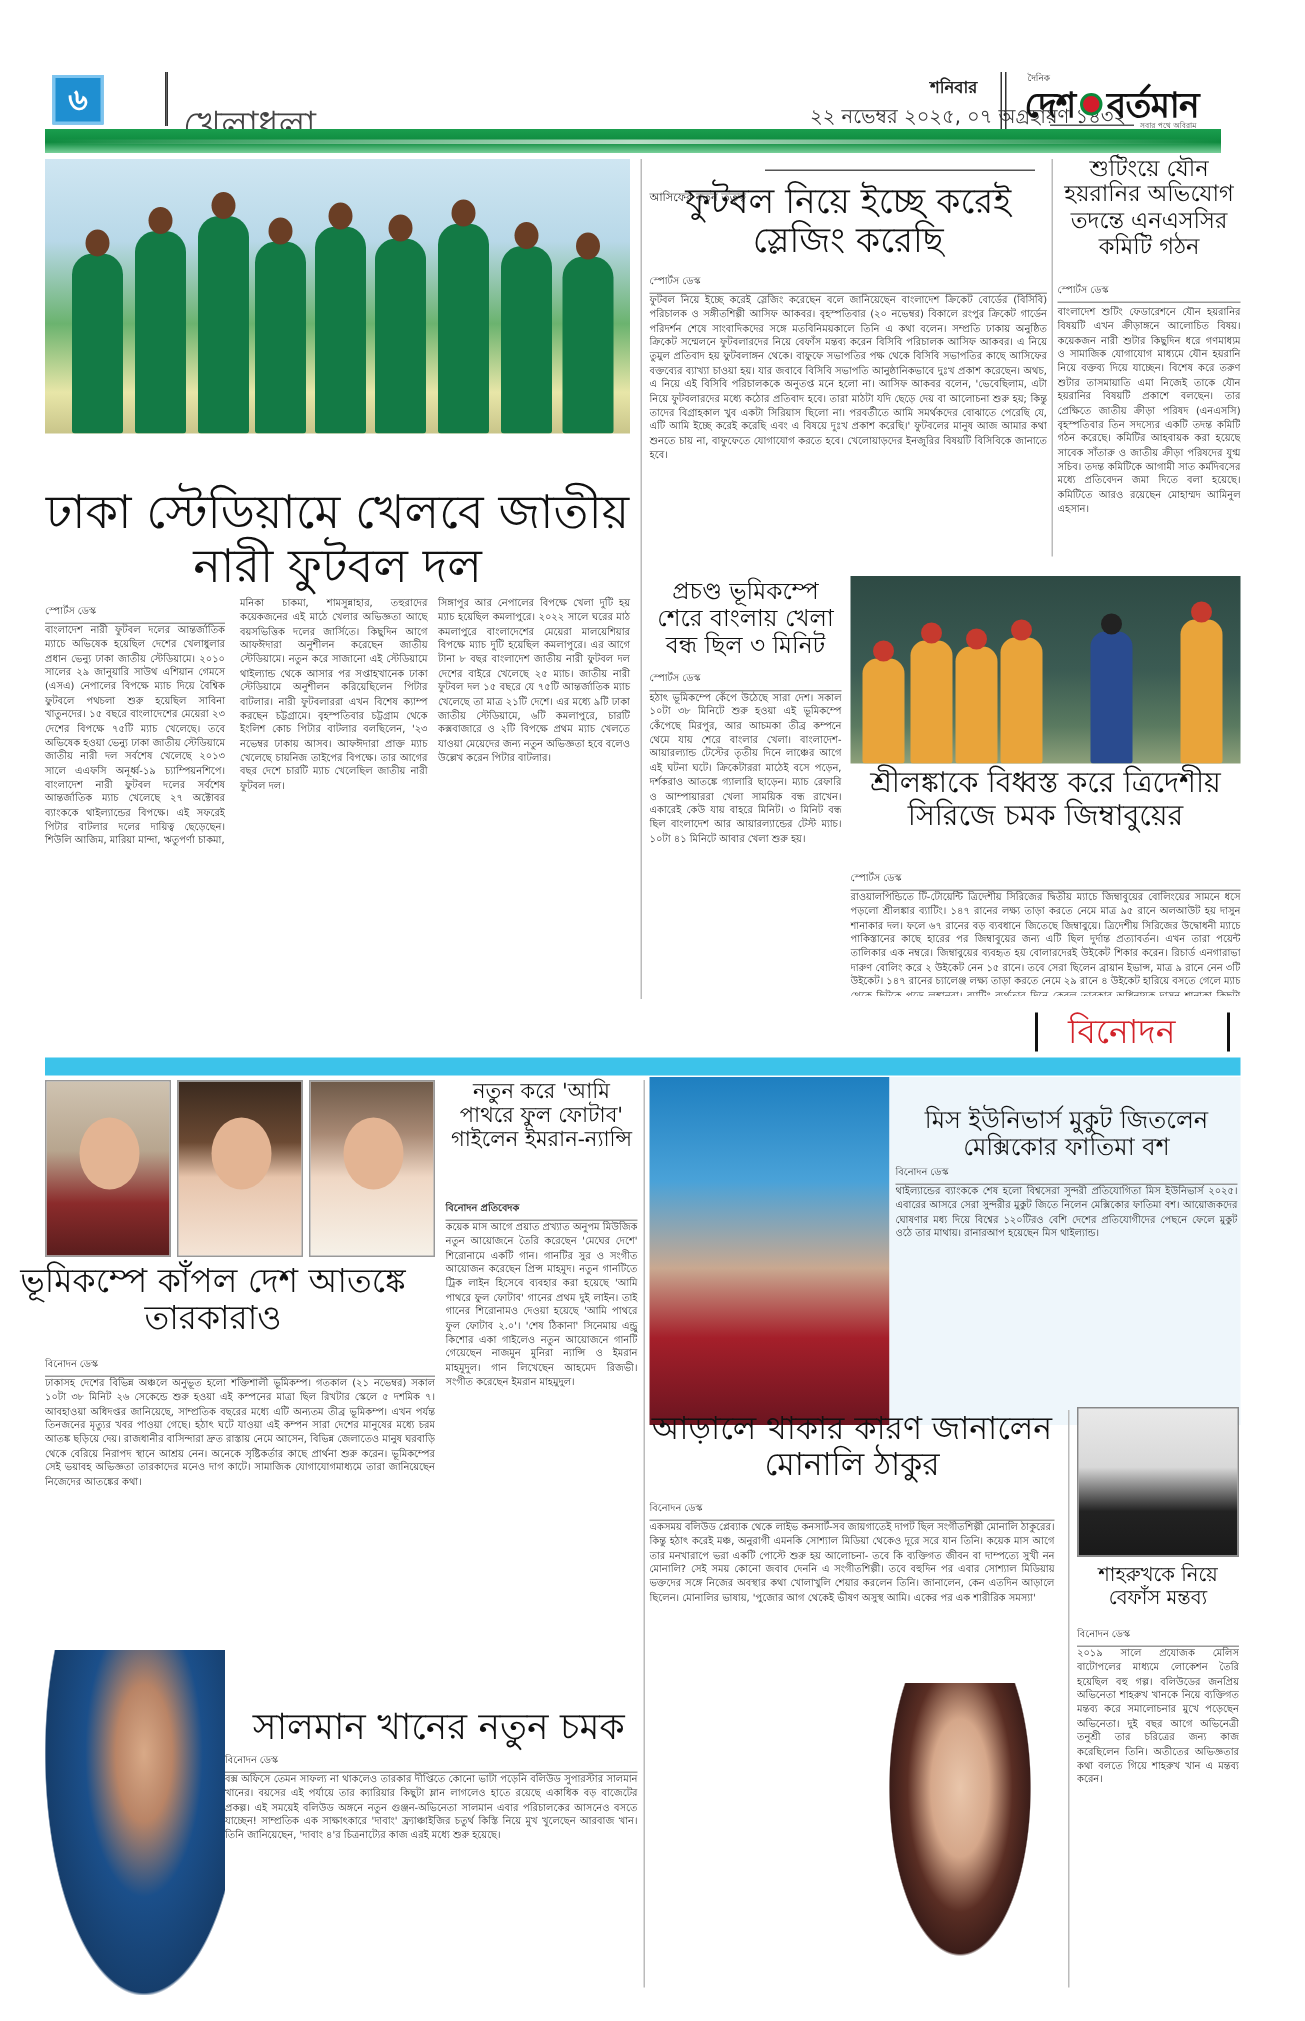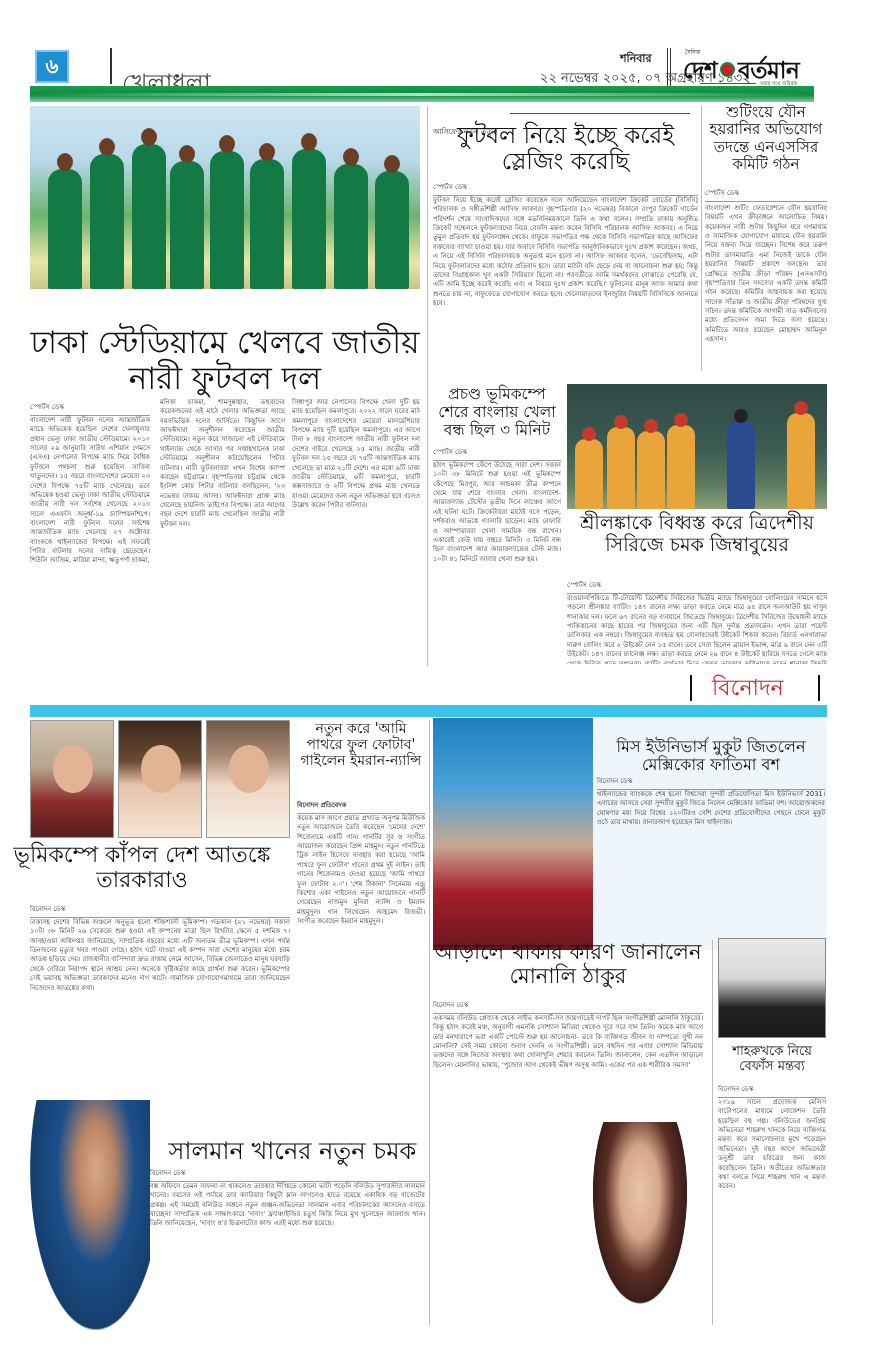--- a/index.html
+++ b/index.html
@@ -141,21 +141,21 @@
 <div class="abs body" style="left:30px;top:918px;width:260px;height:180px;overflow:hidden;">ঢাকাসহ দেশের বিভিন্ন অঞ্চলে অনুভূত হলো শক্তিশালী ভূমিকম্প। গতকাল (২১ নভেম্বর) সকাল ১০টা ৩৮ মিনিট ২৬ সেকেন্ডে শুরু হওয়া এই কম্পনের মাত্রা ছিল রিখটার স্কেলে ৫ দশমিক ৭। আবহাওয়া অধিদপ্তর জানিয়েছে, সাম্প্রতিক বছরের মধ্যে এটি অন্যতম তীব্র ভূমিকম্প। এখন পর্যন্ত তিনজনের মৃত্যুর খবর পাওয়া গেছে। হঠাৎ ঘটে যাওয়া এই কম্পন সারা দেশের মানুষের মধ্যে চরম আতঙ্ক ছড়িয়ে দেয়। রাজধানীর বাসিন্দারা দ্রুত রাস্তায় নেমে আসেন, বিভিন্ন জেলাতেও মানুষ ঘরবাড়ি থেকে বেরিয়ে নিরাপদ স্থানে আশ্রয় নেন। অনেকে সৃষ্টিকর্তার কাছে প্রার্থনা শুরু করেন। ভূমিকম্পের সেই ভয়াবহ অভিজ্ঞতা তারকাদের মনেও দাগ কাটে। সামাজিক যোগাযোগমাধ্যমে তারা জানিয়েছেন নিজেদের আতঙ্কের কথা।</div>
 
 <div class="abs headline" style="left:297px;top:720px;width:128px;font-size:14px;text-align:center;">নতুন করে 'আমি পাথরে ফুল ফোটাব' গাইলেন ইমরান-ন্যান্সি</div>
 <div class="abs byline" style="left:297px;top:800px;width:128px;font-weight:bold;">বিনোদন প্রতিবেদক</div>
 <div class="abs body" style="left:297px;top:814px;width:128px;height:280px;overflow:hidden;">কয়েক মাস আগে প্রয়াত প্রখ্যাত অনুপম মিউজিক নতুন আয়োজনে তৈরি করেছেন 'মেঘের দেশে' শিরোনামে একটি গান। গানটির সুর ও সংগীত আয়োজন করেছেন প্রিন্স মাহমুদ। নতুন গানটিতে ট্রিক লাইন হিসেবে ব্যবহার করা হয়েছে 'আমি পাথরে ফুল ফোটাব' গানের প্রথম দুই লাইন। তাই গানের শিরোনামও দেওয়া হয়েছে 'আমি পাথরে ফুল ফোটাব ২.০'। 'শেষ ঠিকানা' সিনেমায় এন্ড্রু কিশোর একা গাইলেও নতুন আয়োজনে গানটি গেয়েছেন নাজমুন মুনিরা ন্যান্সি ও ইমরান মাহমুদুল। গান লিখেছেন আহমেদ রিজভী। সংগীত করেছেন ইমরান মাহমুদুল।</div>
 
 <div class="abs photo" id="miss-photo"></div>
 <div class="abs" id="miss-panel"></div>
 <div class="abs headline" style="left:597px;top:722px;width:228px;font-size:16px;margin-top:16px;">মিস ইউনিভার্স মুকুট জিতলেন মেক্সিকোর ফাতিমা বশ</div>
 <div class="abs byline" style="left:597px;top:776px;width:228px;">বিনোদন ডেস্ক</div>
-<div class="abs body" style="left:597px;top:790px;width:228px;height:148px;overflow:hidden;">থাইল্যান্ডের ব্যাংককে শেষ হলো বিশ্বসেরা সুন্দরী প্রতিযোগিতা মিস ইউনিভার্স 2031। এবারের আসরে সেরা সুন্দরীর মুকুট জিতে নিলেন মেক্সিকোর ফাতিমা বশ। আয়োজকদের ঘোষণার মধ্য দিয়ে বিশ্বের ১২০টিরও বেশি দেশের প্রতিযোগীদের পেছনে ফেলে মুকুট ওঠে তার মাথায়। রানারআপ হয়েছেন মিস থাইল্যান্ড।</div>
+<div class="abs body" style="left:597px;top:790px;width:228px;height:148px;overflow:hidden;">থাইল্যান্ডের ব্যাংককে শেষ হলো বিশ্বসেরা সুন্দরী প্রতিযোগিতা মিস ইউনিভার্স ২০২৫। এবারের আসরে সেরা সুন্দরীর মুকুট জিতে নিলেন মেক্সিকোর ফাতিমা বশ। আয়োজকদের ঘোষণার মধ্য দিয়ে বিশ্বের ১২০টিরও বেশি দেশের প্রতিযোগীদের পেছনে ফেলে মুকুট ওঠে তার মাথায়। রানারআপ হয়েছেন মিস থাইল্যান্ড।</div>
 
 <div class="abs headline" style="left:433px;top:940px;width:270px;font-size:21px;">আড়ালে থাকার কারণ জানালেন মোনালি ঠাকুর</div>
 <div class="abs byline" style="left:433px;top:1000px;width:270px;">বিনোদন ডেস্ক</div>
 <div class="abs body" style="left:433px;top:1014px;width:270px;height:106px;overflow:hidden;">একসময় বলিউড প্লেব্যাক থেকে লাইভ কনসার্ট-সব জায়গাতেই দাপট ছিল সংগীতশিল্পী মোনালি ঠাকুরের। কিন্তু হঠাৎ করেই মঞ্চ, অনুরাগী এমনকি সোশ্যাল মিডিয়া থেকেও দূরে সরে যান তিনি। কয়েক মাস আগে তার মনখারাপে ভরা একটি পোস্টে শুরু হয় আলোচনা- তবে কি ব্যক্তিগত জীবন বা দাম্পত্যে সুখী নন মোনালি? সেই সময় কোনো জবাব দেননি এ সংগীতশিল্পী। তবে বহুদিন পর এবার সোশ্যাল মিডিয়ায় ভক্তদের সঙ্গে নিজের অবস্থার কথা খোলাখুলি শেয়ার করলেন তিনি। জানালেন, কেন এতদিন আড়ালে ছিলেন। মোনালির ভাষায়, 'পুজোর আগ থেকেই ভীষণ অসুস্থ আমি। একের পর এক শারীরিক সমস্যা'</div>
 <div class="abs photo" id="monali-photo"></div>
 
 <div class="abs photo" id="srk-photo"></div>
 <div class="abs headline" style="left:718px;top:1044px;width:108px;font-size:13px;">শাহরুখকে নিয়ে বেফাঁস মন্তব্য</div>
 <div class="abs byline" style="left:718px;top:1084px;width:108px;">বিনোদন ডেস্ক</div>
 <div class="abs body" style="left:718px;top:1098px;width:108px;height:225px;overflow:hidden;">২০১৯ সালে প্রযোজক মেলিস বাটোপলের মাধ্যমে লোকেশন তৈরি হয়েছিল বহু গল্প। বলিউডের জনপ্রিয় অভিনেতা শাহরুখ খানকে নিয়ে ব্যক্তিগত মন্তব্য করে সমালোচনার মুখে পড়েছেন অভিনেতা। দুই বছর আগে অভিনেত্রী তনুশ্রী তার চরিত্রের জন্য কাজ করেছিলেন তিনি। অতীতের অভিজ্ঞতার কথা বলতে গিয়ে শাহরুখ খান এ মন্তব্য করেন।</div>

